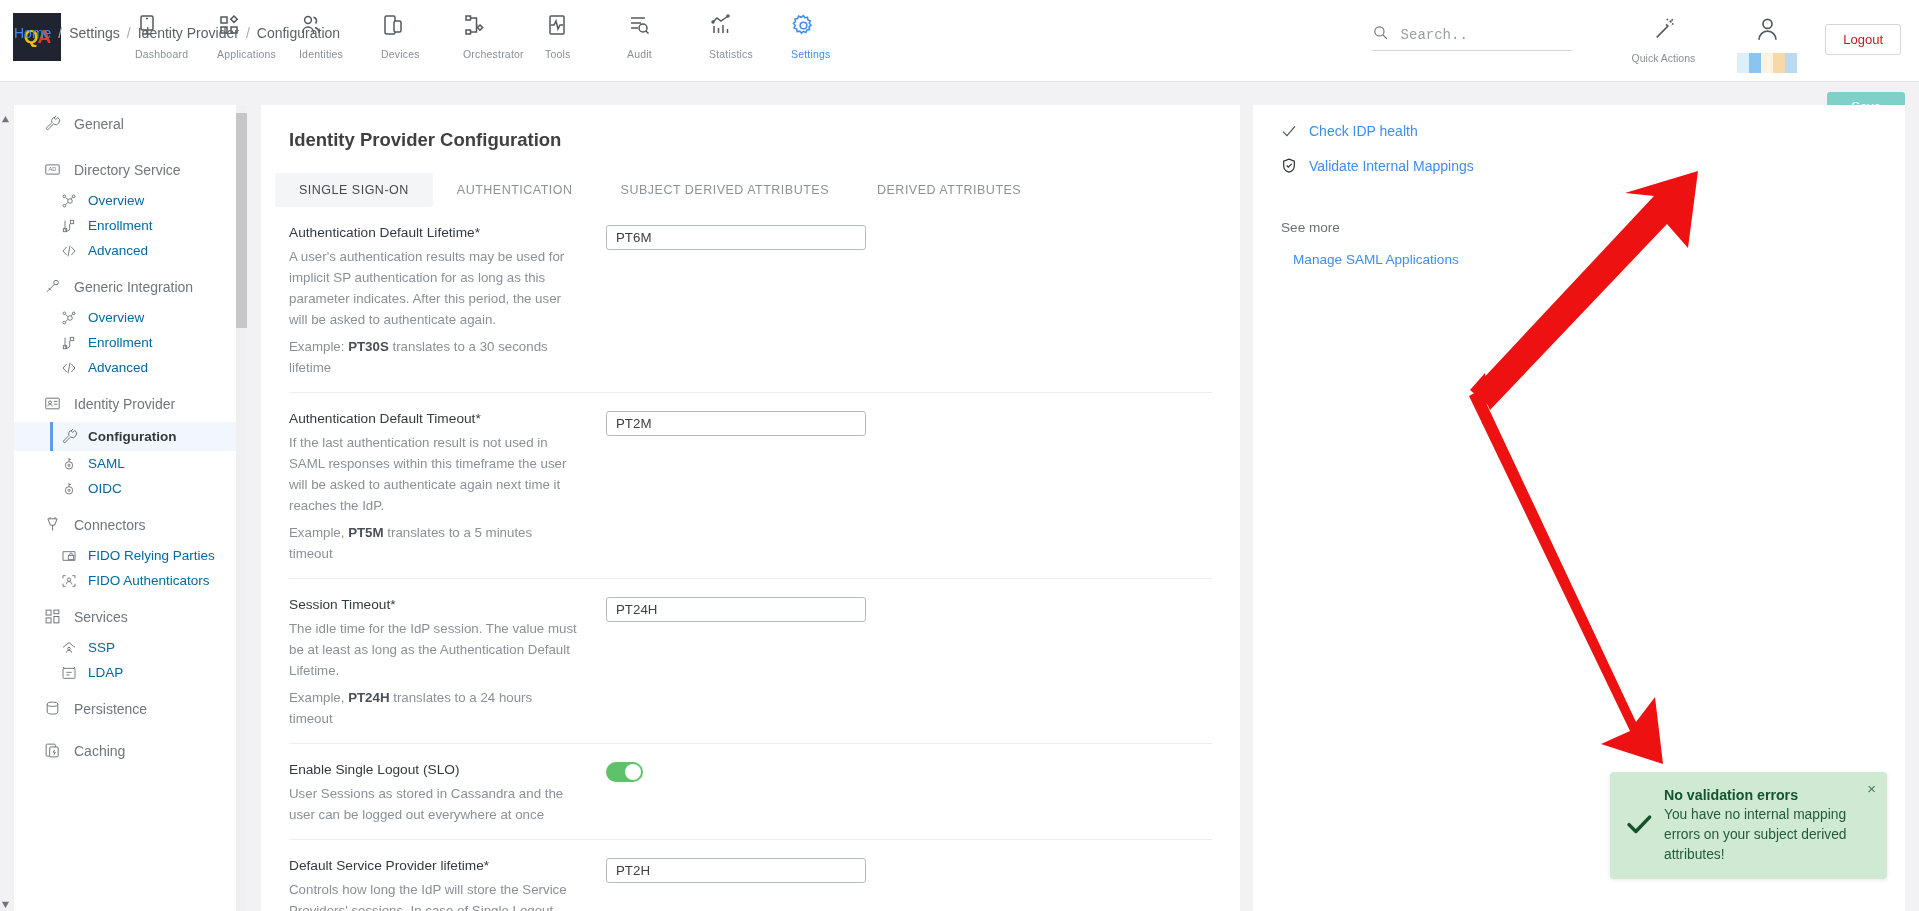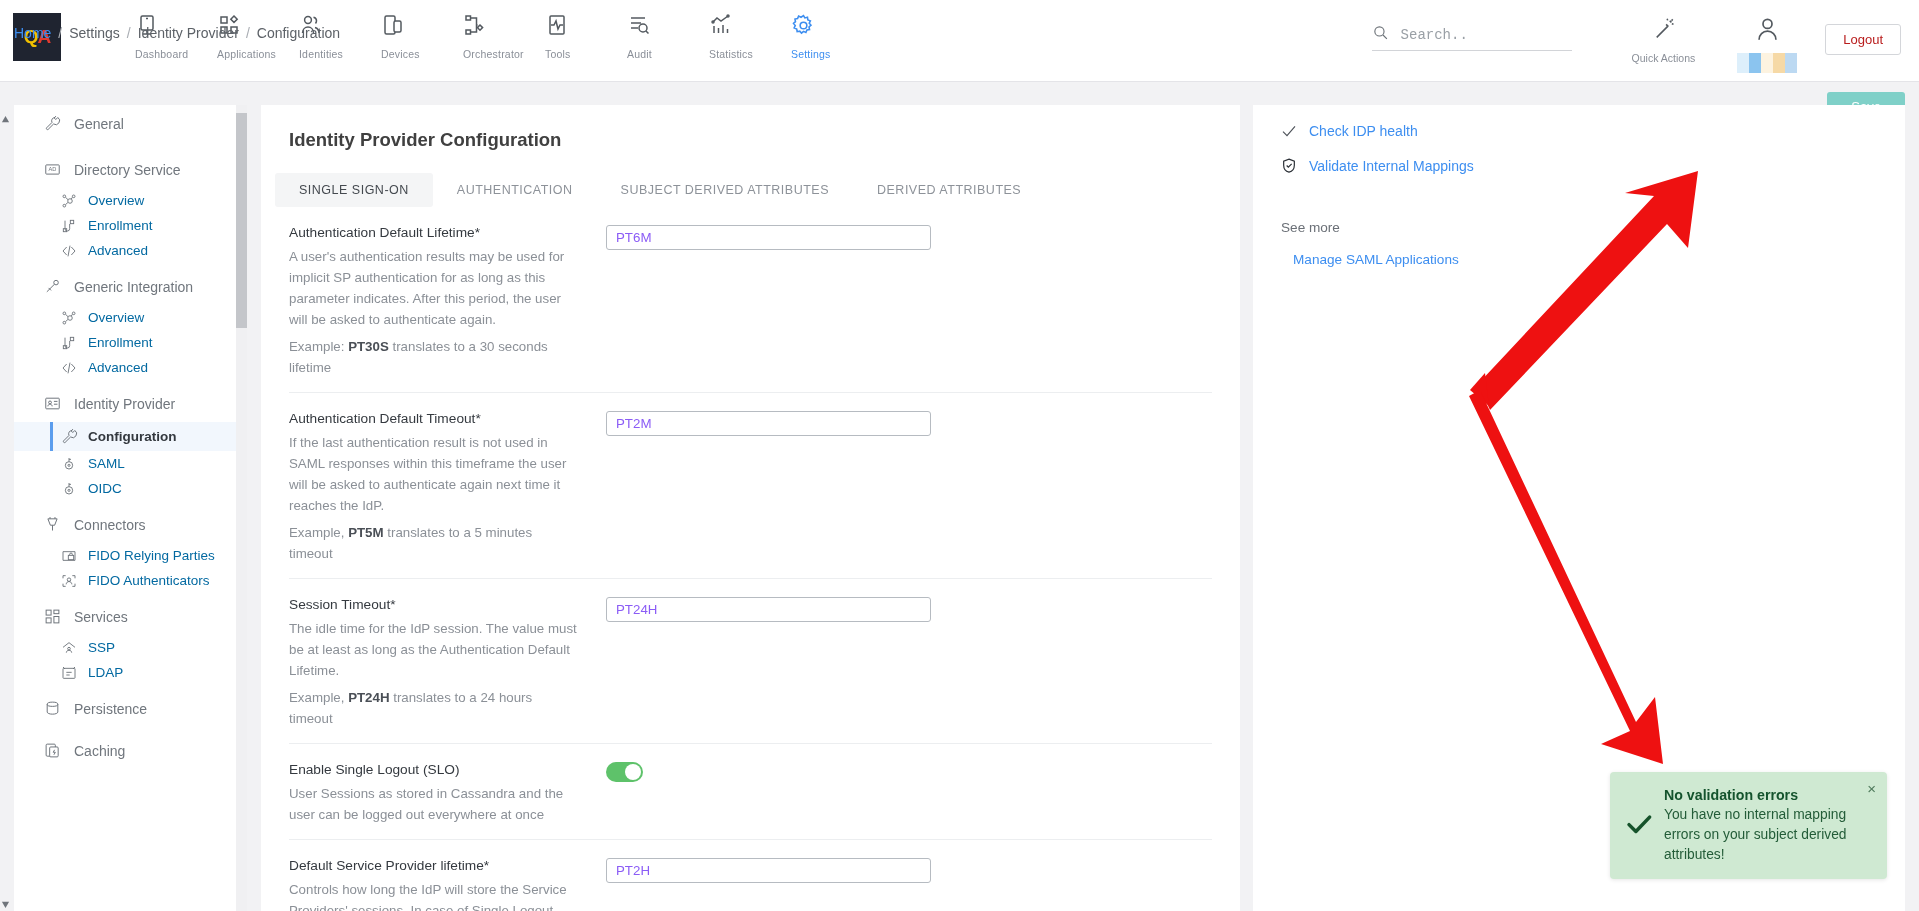--- a/index.html
+++ b/index.html
@@ -135,22 +135,22 @@
     margin: 0 28px; padding: 18px 0 14px 0; border-bottom: 1px solid #eceef0;
     display: flex; align-items: flex-start;
   }
   .field-row:last-of-type { border-bottom: none; }
   .f-left { width: 290px; flex: 0 0 290px; }
   .f-label { font-size: 13.7px; color: #34393f; }
   .f-desc { font-size: 13.3px; color: #8b9097; line-height: 21px; margin-top: 6px; }
   .f-desc b { color: #4a4f56; font-weight: bold; }
   .f-right { flex: 1; padding-left: 27px; }
   .f-input {
-    width: 325px; height: 25px; border: 1px solid #b6bbc1; border-radius: 3px;
-    font-size: 13.3px; color: #8b5cf6; padding: 0 9px; outline: none;
+    width: 260px; height: 25px; border: 1px solid #b6bbc1; border-radius: 3px;
+    font-size: 13.3px; color: #404040; padding: 0 9px; outline: none;
     font-family: "Liberation Sans", sans-serif; background: #fff;
   }
   .toggle {
     width: 37px; height: 20px; border-radius: 10px; background: #5ec26a; position: relative;
     cursor: pointer;
   }
   .toggle::after {
     content:''; position:absolute; top: 2px; right: 2px; width: 16px; height: 16px;
     border-radius: 50%; background: #fff;
   }

